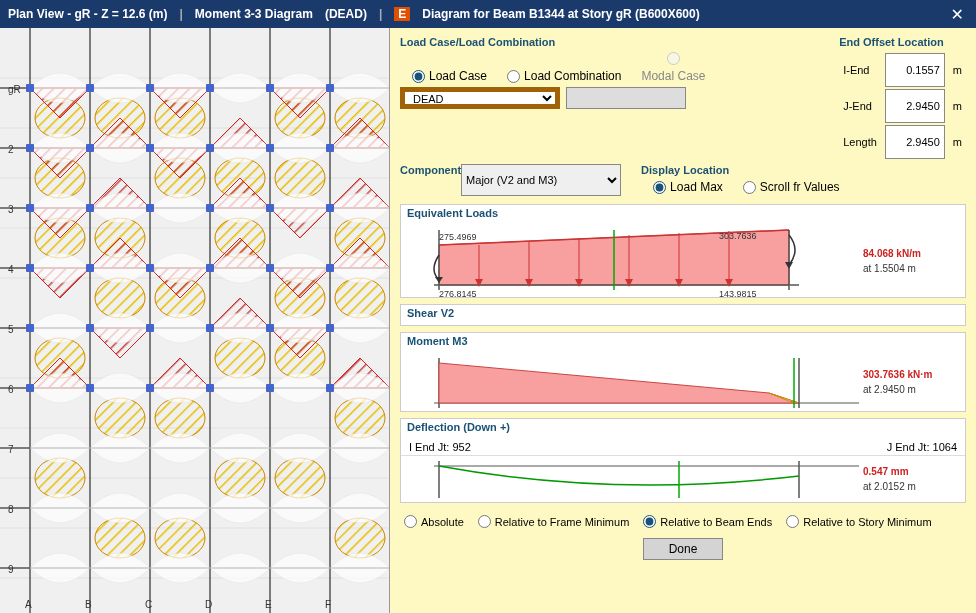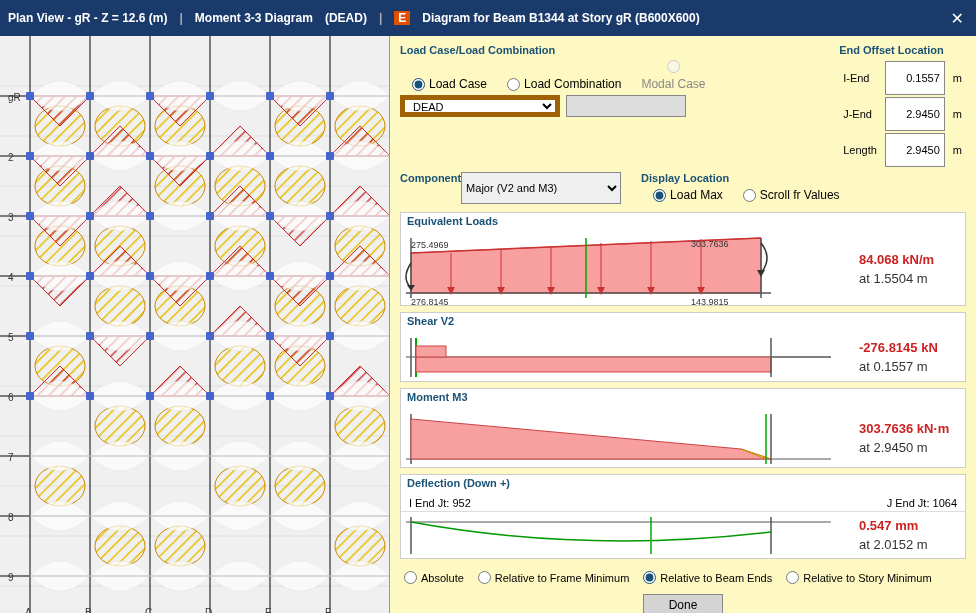--- a/index.html
+++ b/index.html
@@ -2,21 +2,21 @@
 <html><head>
   <meta charset="utf-8">
   <style>
     * { box-sizing: border-box; margin: 0; padding: 0; }
     body { font-family: 'Segoe UI', Arial, sans-serif; font-size: 12px; background: #f0f0f0; width: 976px; height: 613px; overflow: hidden; }
 
     .main-container { display: flex; flex-direction: column; width: 976px; height: 613px; background: #c8c8c8; }
 
     .title-bar {
       display: flex; align-items: center; justify-content: space-between;
-      background: #1a3a6c; color: white; height: 36px; padding: 0 8px;
+      background: #1a3a6c; color: white; height: 28px; padding: 0 8px;
       font-size: 12px; font-weight: 600;
     }
     .title-bar-left { display: flex; gap: 12px; align-items: center; }
     .title-bar-sep { color: #aaa; }
     .close-btn { background: none; border: none; color: white; font-size: 16px; cursor: pointer; padding: 0 4px; }
 
     .content-area { display: flex; flex: 1; overflow: hidden; }
 
     
     .left-panel {
@@ -96,25 +96,25 @@
       padding: 3px 24px; font-size: 12px; cursor: pointer;
       min-width: 80px;
     }
 
     
     .struct-svg { width: 390px; height: 585px; }
 
     .diagram-wrapper {
       display: flex; align-items: stretch;
     }
-    .diagram-inner { flex: 1; }
+    .diagram-inner { flex: 1; padding-left: 28px; }
     .diagram-side-val {
       width: 110px; display: flex; flex-direction: column;
       justify-content: center; align-items: flex-start;
-      padding-left: 4px; font-size: 13px; color: #333;
+      padding-left: 4px; font-size: 10px; color: #333;
       line-height: 1.5;
     }
   </style>
 </head>
 <body>
 
 <div class="main-container">
 
   <div class="title-bar">
     <div class="title-bar-left">
@@ -488,46 +488,20 @@
           </div>
           <div class="diagram-side-val">
             <span style="color:#cc2222; font-weight:bold;">84.068 kN/m</span>
             <span>at 1.5504 m</span>
           </div>
         </div>
       </div>
 
       <div class="diagram-section">
         <div class="section-label" style="padding:2px 6px;">Shear V2</div>
-        <div class="diagram-wrapper">
-          <div class="diagram-inner">
-            <svg width="430" height="48">
-
-              <line x1="5" y1="24" x2="430" y2="24" stroke="#555" stroke-width="1"></line>
-
-              <line x1="10" y1="5" x2="10" y2="44" stroke="#555" stroke-width="1.5"></line>
-
-              <line x1="15" y1="5" x2="15" y2="44" stroke="#00aa00" stroke-width="2"></line>
-
-              <rect x="15" y="24" width="355" height="15" fill="#f8a0a0" stroke="#cc4444" stroke-width="1"></rect>
-
-              <rect x="15" y="13" width="30" height="11" fill="#f8a0a0" stroke="#cc4444" stroke-width="1"></rect>
-
-              <line x1="370" y1="5" x2="370" y2="44" stroke="#555" stroke-width="1.5"></line>
-
-              <line x1="370" y1="24" x2="430" y2="24" stroke="#555" stroke-width="1"></line>
-
-              <line x1="5" y1="24" x2="430" y2="24" stroke="#888" stroke-width="0.5" stroke-dasharray="2,2"></line>
-            </svg>
-          </div>
-          <div class="diagram-side-val">
-            <span style="color:#cc2222; font-weight:bold;">-276.8145 kN</span>
-            <span>at 0.1557 m</span>
-          </div>
-        </div>
       </div>
 
       <div class="diagram-section">
         <div class="section-label" style="padding:2px 6px;">Moment M3</div>
         <div class="diagram-wrapper">
           <div class="diagram-inner">
             <svg width="430" height="58">
 
               <line x1="5" y1="50" x2="430" y2="50" stroke="#555" stroke-width="1"></line>
 

